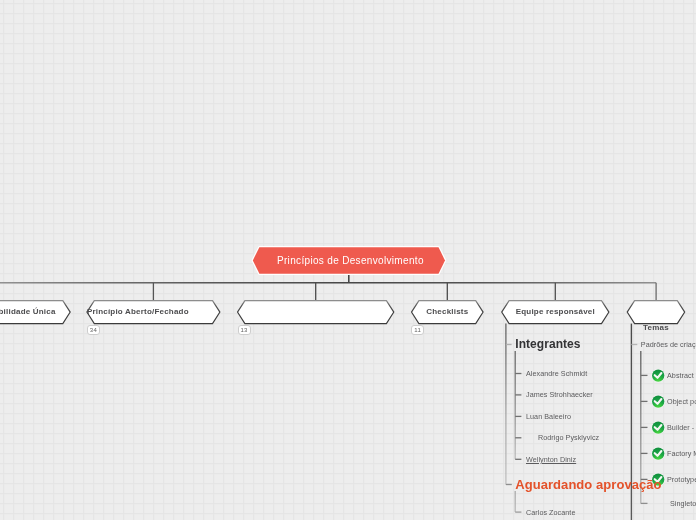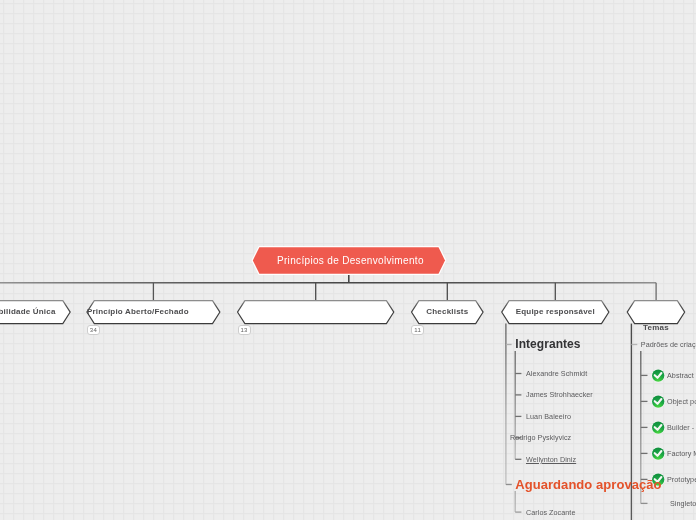--- a/index.html
+++ b/index.html
@@ -180,21 +180,21 @@
   <div class="nodelabel" style="left:627.2px;top:300.6px;width:57.5px;text-align:center;margin-top:16px;">Temas</div>
 
   <div class="badge" style="left:86.9px;top:325.1px;">34</div>
   <div class="badge" style="left:237.5px;top:325.1px;">13</div>
   <div class="badge" style="left:411.2px;top:325.1px;">11</div>
 
   <div class="row bold" style="left:515.3px;top:340.2px;">Integrantes</div>
   <div class="row" style="left:526.0px;top:368.9px;">Alexandre Schmidt</div>
   <div class="row" style="left:526.0px;top:390.3px;">James Strohhaecker</div>
   <div class="row" style="left:526.0px;top:411.8px;">Luan Baleeiro</div>
-  <div class="row" style="left:510px;top:433.2px;">Rodrigo Pysklyvicz</div>
+  <div class="row" style="left:538px;top:433.2px;">Rodrigo Pysklyvicz</div>
   <div class="row" style="left:526.0px;top:454.7px;text-decoration:underline;">Wellynton Diniz</div>
   <div class="row alert" style="left:515.3px;top:480.1px;">Aguardando aprovação</div>
   <div class="row" style="left:526.0px;top:507.6px;">Carlos Zocante</div>
 
   <div class="row" style="left:640.8px;top:340.2px;">Padrões de criação</div>
   <div class="row" style="left:667.0px;top:370.9px;">Abstract Factory</div>
   <div class="row" style="left:667.0px;top:396.9px;">Object pool</div>
   <div class="row" style="left:667.0px;top:422.9px;">Builder - </div>
   <div class="row" style="left:667.0px;top:448.9px;">Factory Method</div>
   <div class="row" style="left:667.0px;top:474.9px;">Prototype</div>

